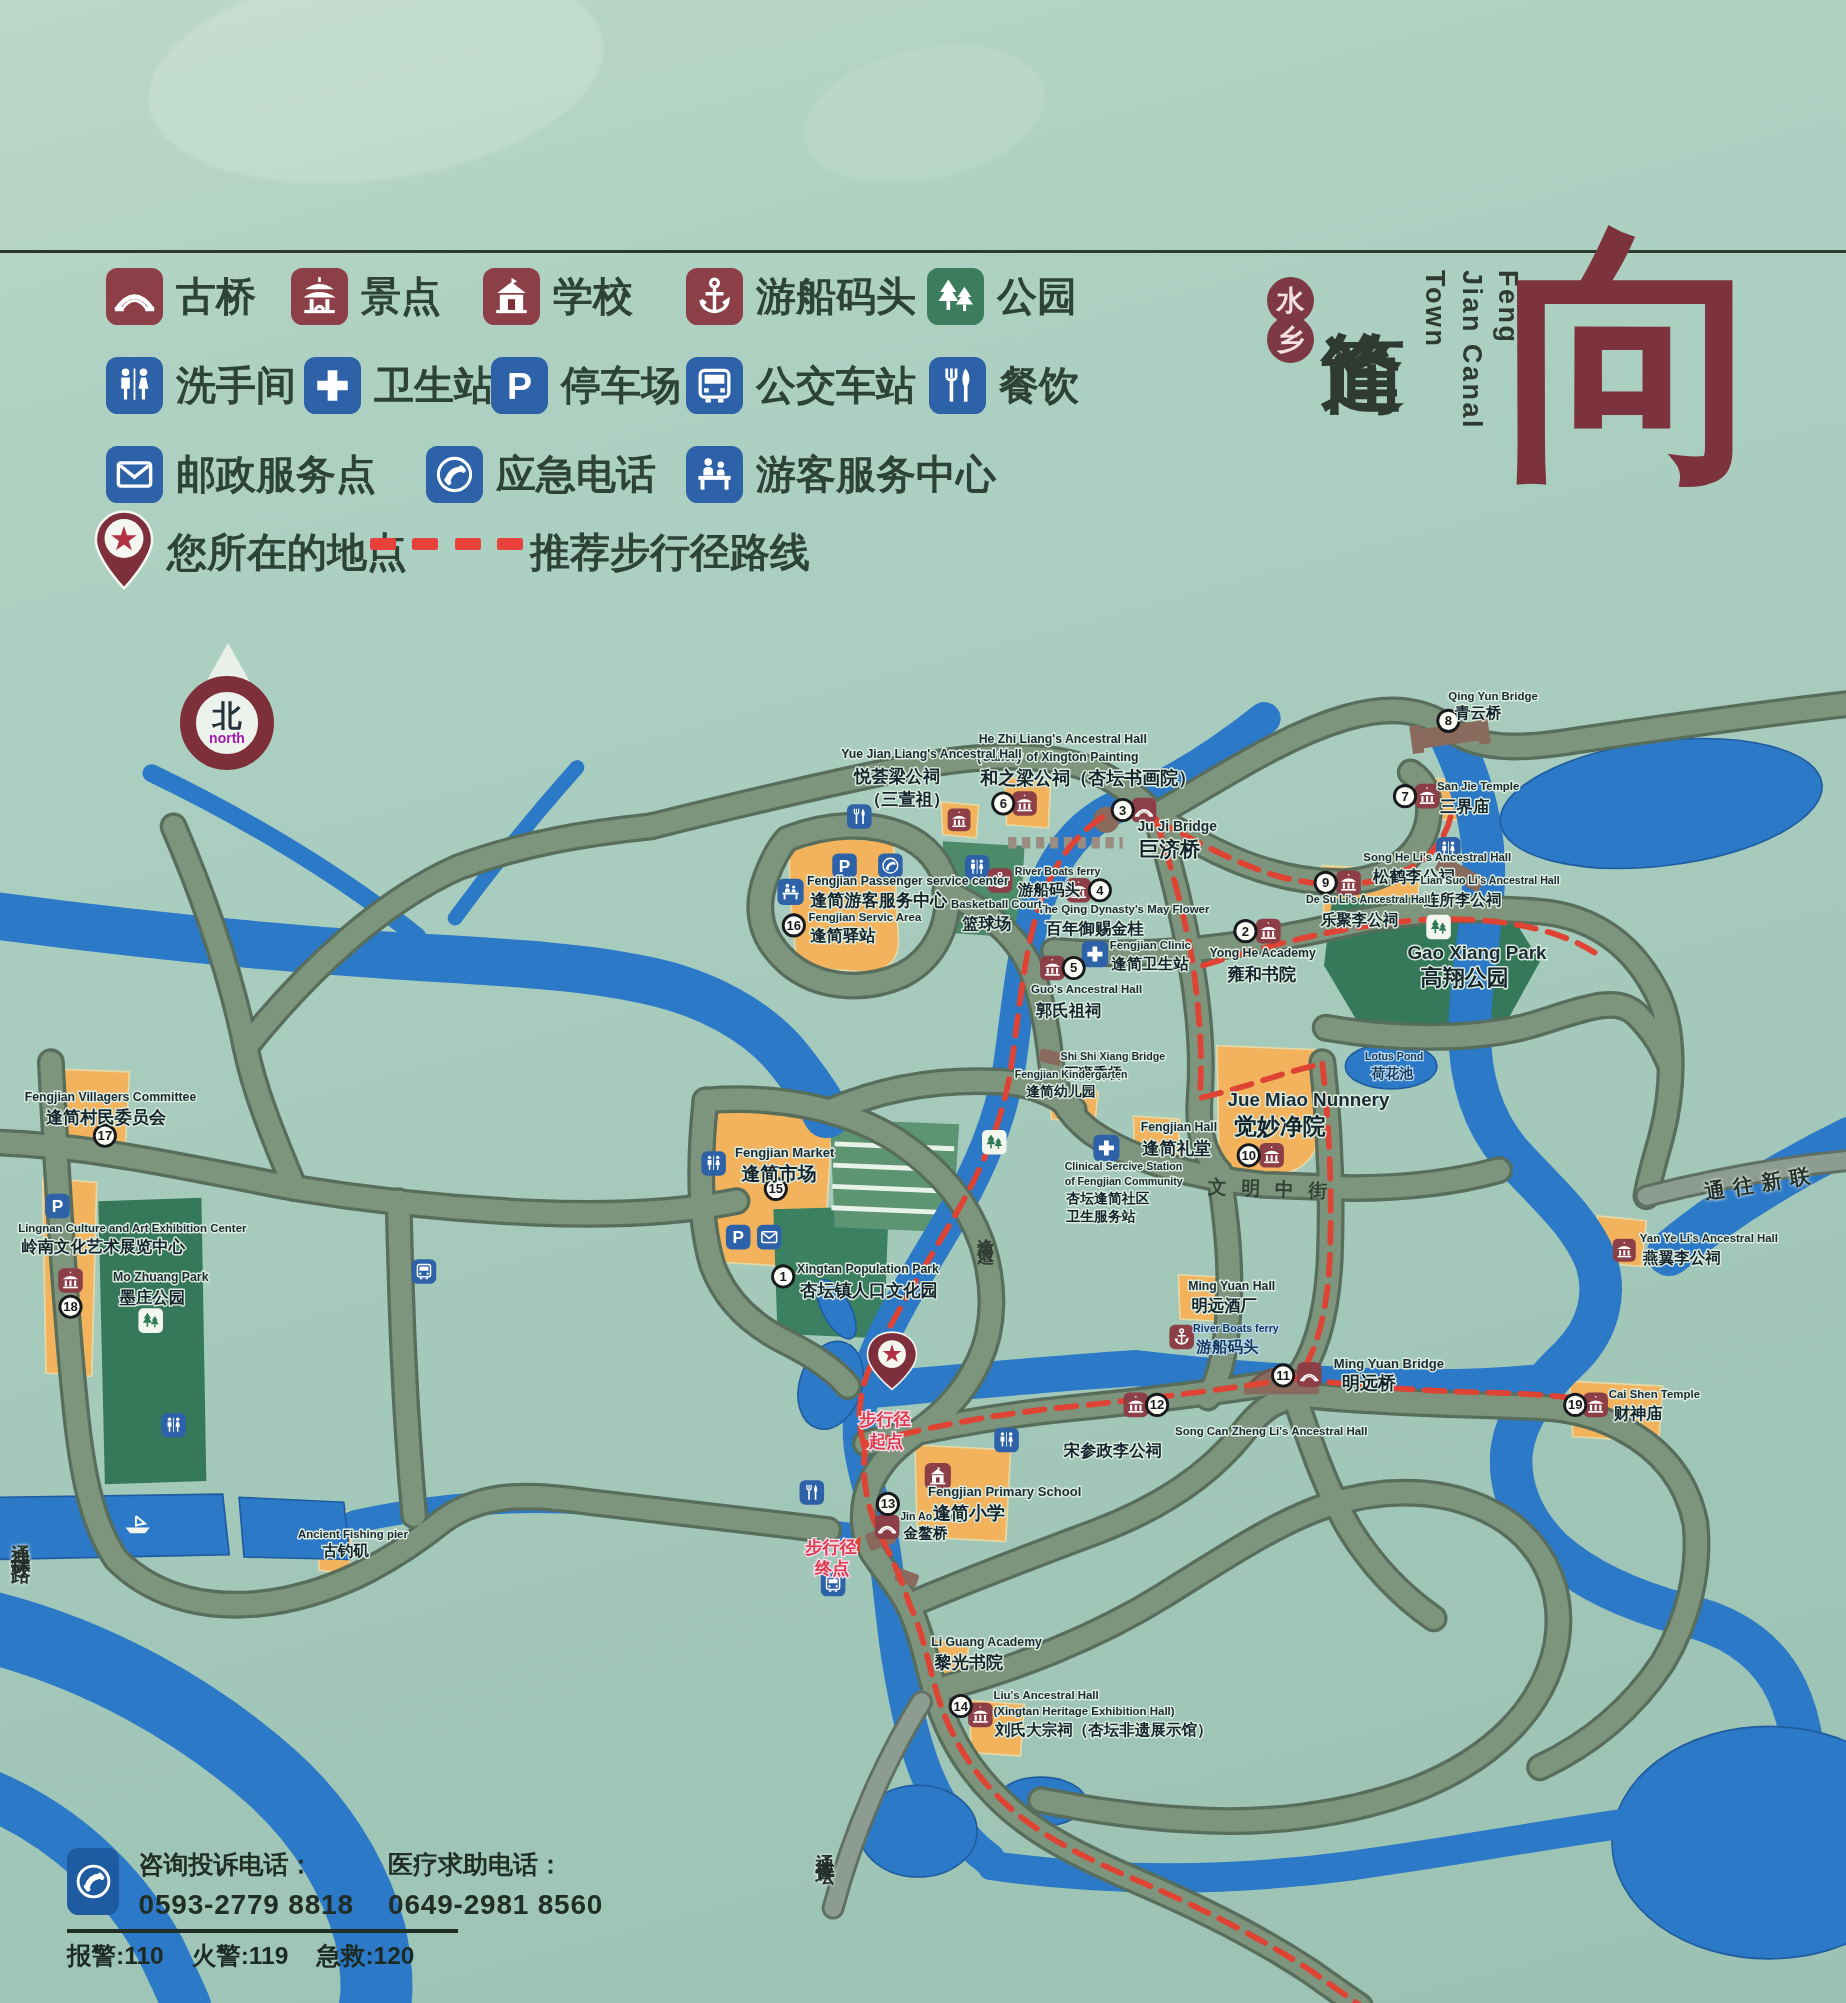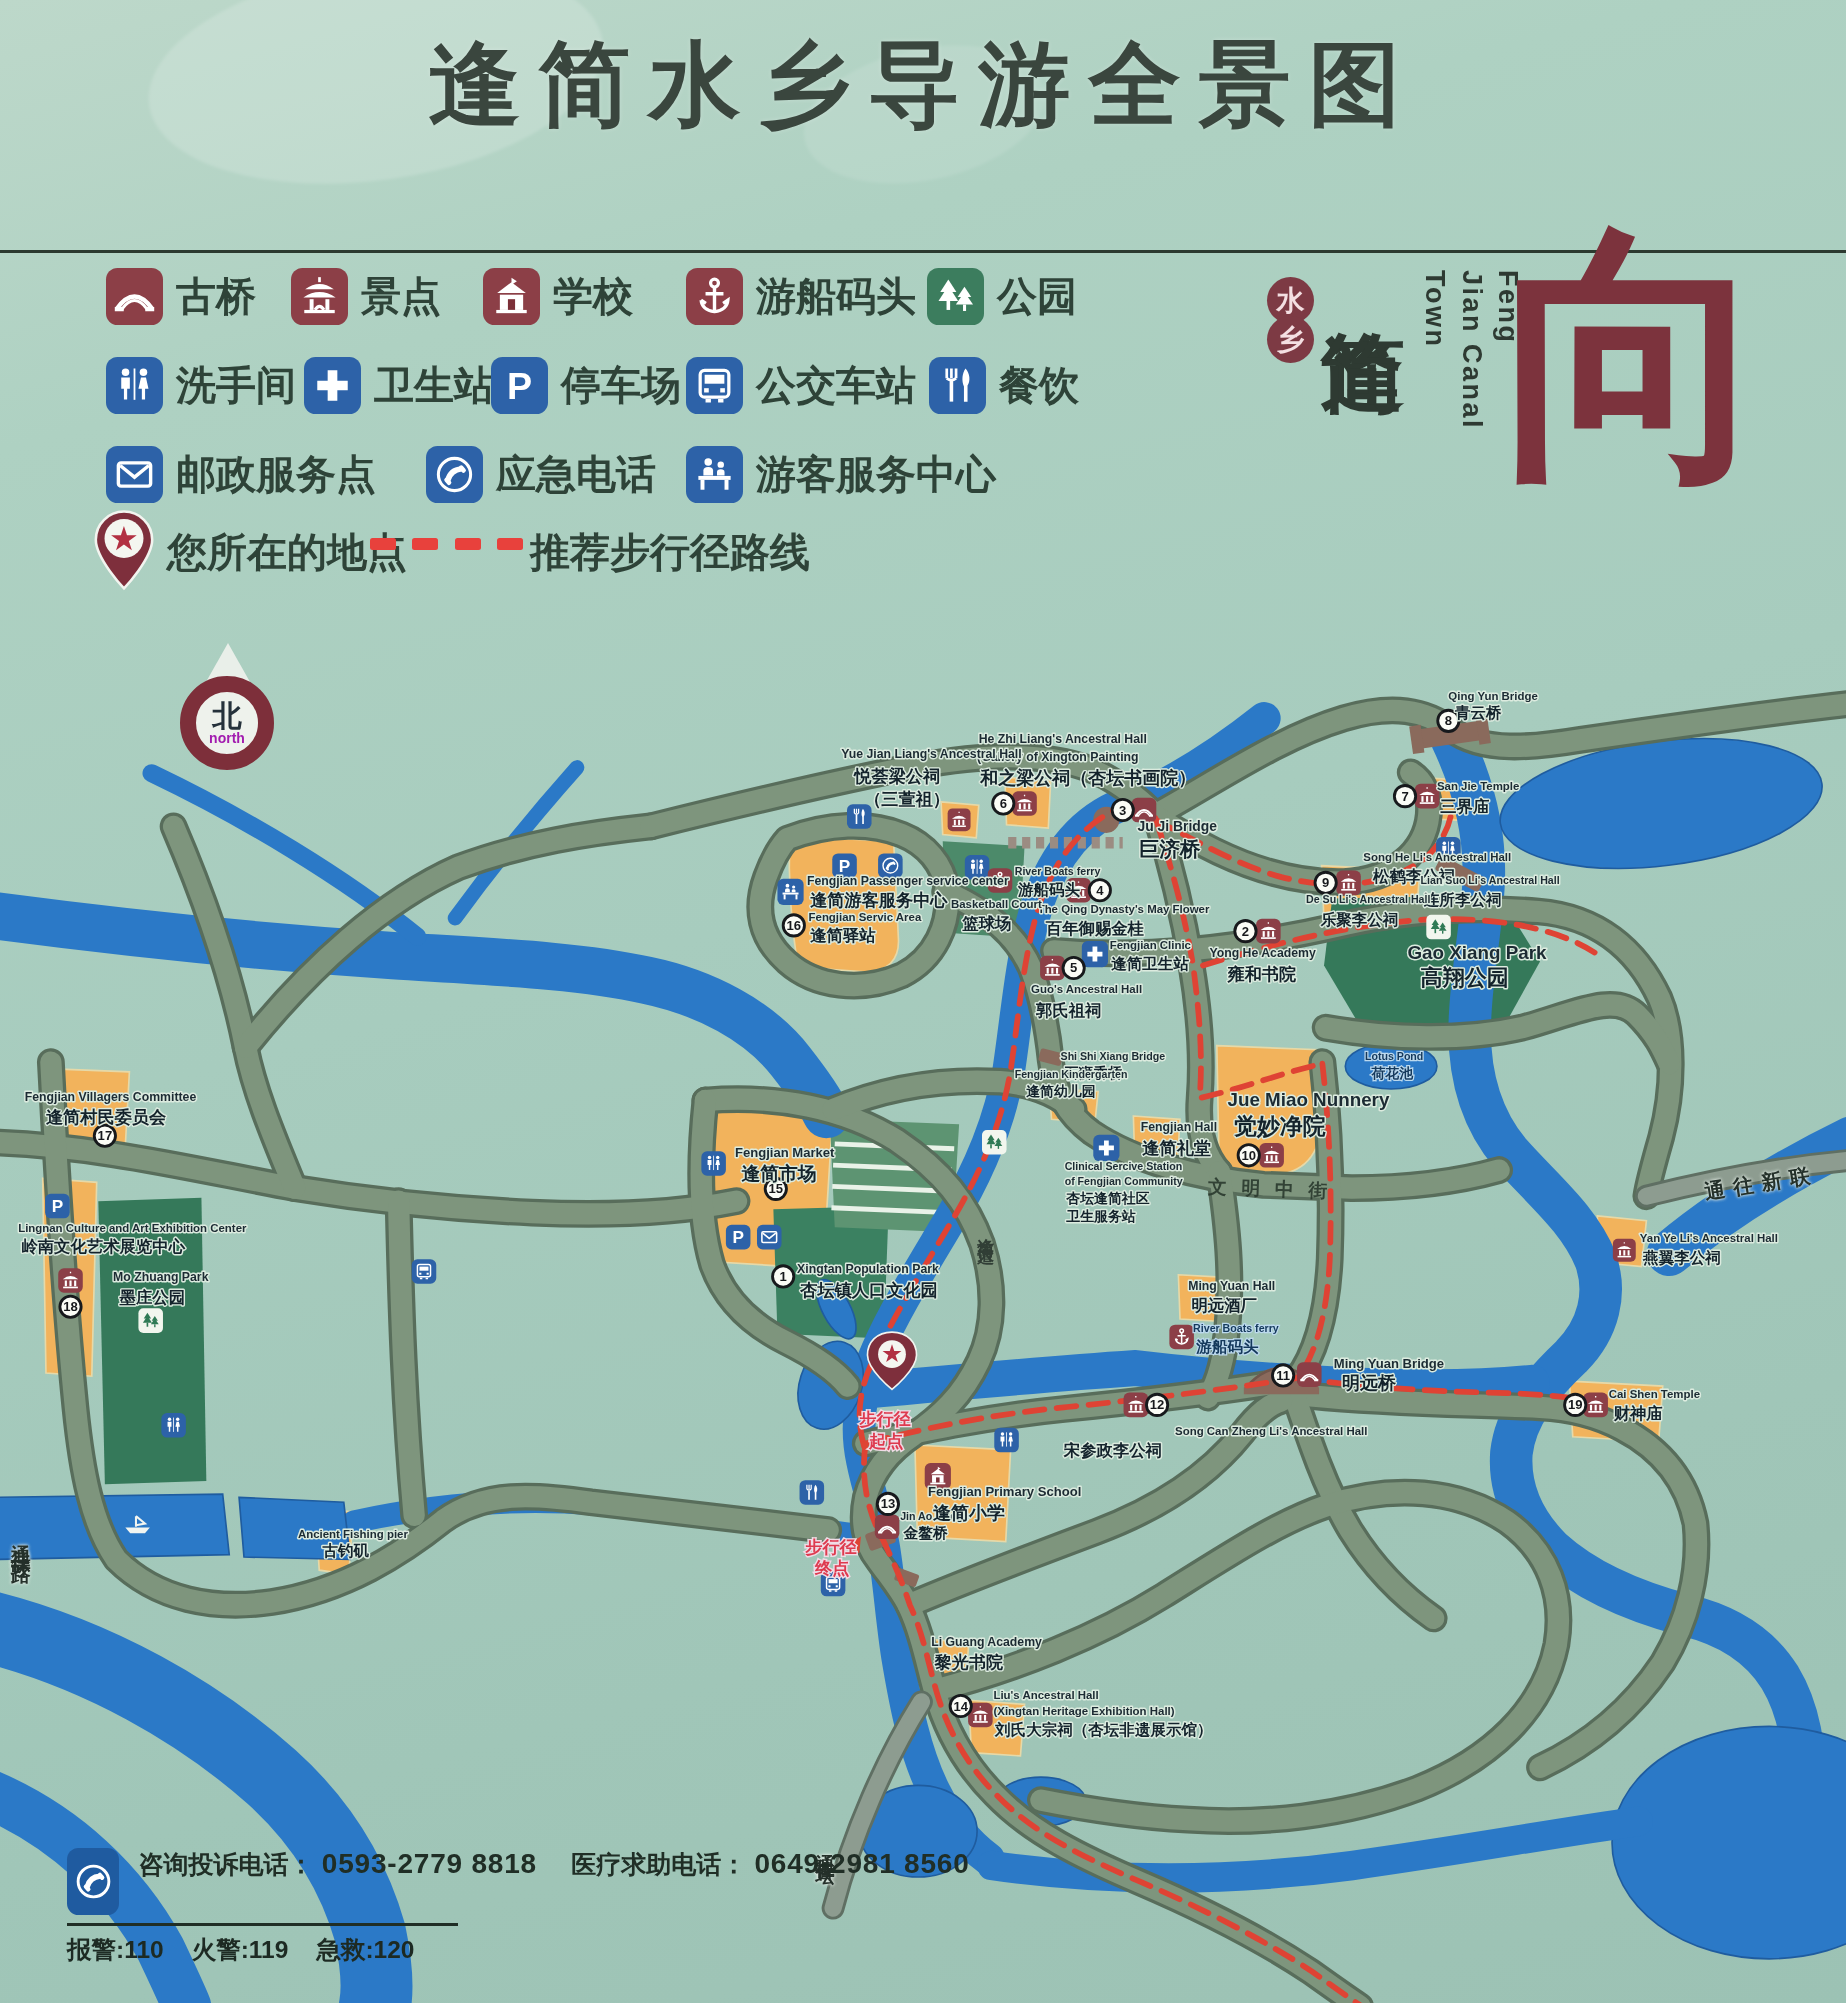--- a/index.html
+++ b/index.html
@@ -62,21 +62,21 @@
   .marker text{font-family:"Liberation Sans",sans-serif;font-size:16px;font-weight:bold;fill:#17191c;text-anchor:middle;}
   .icq{color:#fff;}
   .vlabel{position:absolute;writing-mode:vertical-rl;text-orientation:upright;font-weight:bold;color:#24302a;
     text-shadow:0 0 3.3px #dfe9e2,0 0 3.3px #dfe9e2;}
   .xinlian{left:1704px;top:1169px;transform:rotate(-9deg);writing-mode:horizontal-tb;letter-spacing:8.2px;font-size:20.5px;position:absolute;font-weight:bold;color:#24302a;text-shadow:0 0 3.3px #dfe9e2,0 0 3.3px #dfe9e2;}
   
   .contact{position:absolute;left:67px;top:1848px;width:900px;}
   .ct-row{display:flex;align-items:flex-start;gap:19.6px;}
   .ct-icon{width:52px;height:67px;border-radius:11.5px;background:#1f5ba0;color:#fff;display:flex;align-items:center;justify-content:center;flex:0 0 auto;}
   .ct-icon svg{width:41px;height:41px;}
-  .ct-col{display:flex;flex-direction:row;gap:8.2px;}
+  .ct-col{display:flex;flex-direction:column;gap:8.2px;}
   .ct-lab{font-size:25px;font-weight:bold;color:#202e26;white-space:nowrap;}
   .ct-val{font-size:28px;font-weight:bold;color:#202e26;letter-spacing:0.8px;white-space:nowrap;}
   .ct-div{width:391px;height:3.3px;background:#202e26;margin:8.2px 0 6.5px 0;}
   .ct-em{display:flex;gap:28px;font-size:24.5px;font-weight:bold;color:#1d2a23;}
 </style>
 </head>
 <body>
 
 <div class="page">
 
@@ -700,21 +700,20 @@
       <text class="mr" font-size="21" x="1050" y="1742">步行径</text>
       <text class="mr" font-size="21" x="1062" y="1768">起点</text>
       <text class="mr" font-size="21" x="984" y="1898">步行径</text>
       <text class="mr" font-size="21" x="996" y="1924">终点</text>
     </g>
   </svg>
 
   <div class="glare g1"></div>
   <div class="glare g2"></div>
 
-  <div class="title">逢简水乡导游全景图</div>
   <div class="divider"></div>
 
   <div class="lg-item" style="left:106px;top:268px">
       <span class="lg-sq c-maroon">
         <svg viewBox="0 0 24 24">
           <use href="#sym-bridge"></use>
         </svg>
       </span>
       <span class="lg-lab">古桥</span>
     </div>

